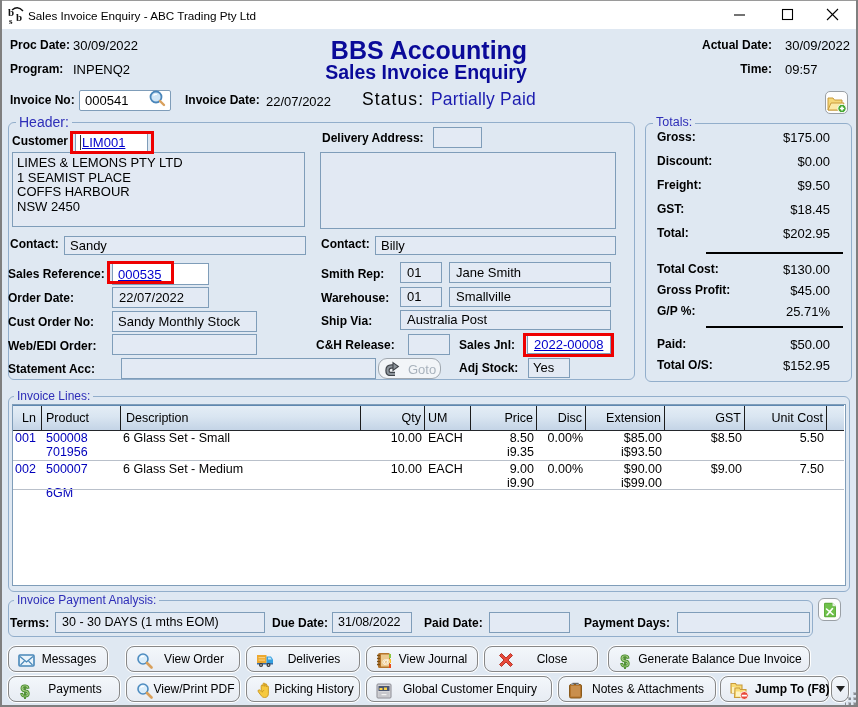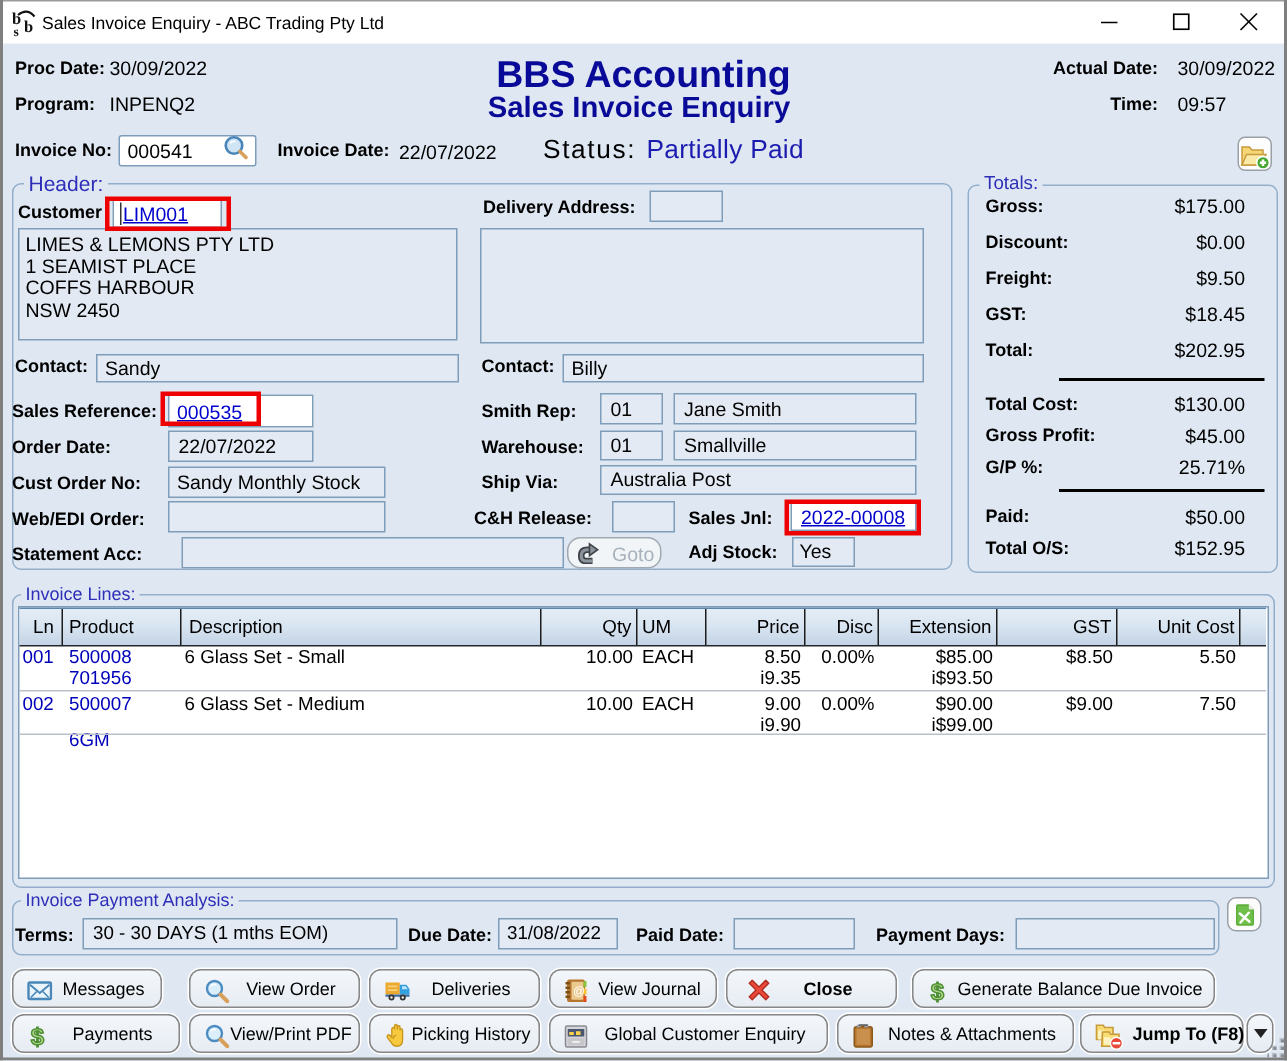--- a/index.html
+++ b/index.html
@@ -290,21 +290,21 @@
           <rect x="5" y="2.5" width="8" height="12" fill="#ecc98e"></rect>
           <rect x="13" y="2" width="2" height="4" fill="#8bc53f"></rect>
           <rect x="13" y="7" width="2" height="4" fill="#fbc02d"></rect>
           <rect x="13" y="12" width="2" height="4" fill="#e64a19"></rect>
           <text x="6" y="11.5" font-size="8" fill="#fff" font-family="Liberation Sans">@</text>
           <path d="M1 3.5h3M1 6.5h3M1 9.5h3M1 12.5h3" stroke="#7c5014" stroke-width="1.6"></path>
         </svg>
       </span>
       <span style="position:absolute;left:26px;right:4px;top:0;">View Journal</span>
     </div>
-    <div class="btn" style="left:484px;top:646px;width:114px;font-weight:bold;">
+    <div class="btn" style="left:484px;top:646px;width:114px;">
       <span class="ic" style="left:13px;">
         <svg width="16" height="16" viewBox="0 0 16 16">
           <path d="M3.5 1.5 L8 6 L12.5 1.5 L14.5 3.5 L10 8 L14.5 12.5 L12.5 14.5 L8 10 L3.5 14.5 L1.5 12.5 L6 8 L1.5 3.5 z" fill="#e8493a" stroke="#b02a1e" stroke-width=".9" stroke-linejoin="round"></path>
         </svg>
       </span>
       <span style="position:absolute;left:26px;right:4px;top:0;">Close</span>
     </div>
     <div class="btn" style="left:608px;top:646px;width:202px;">
       <span class="ic" style="left:9px;">
         <svg width="16" height="17" viewBox="0 0 16 17">

